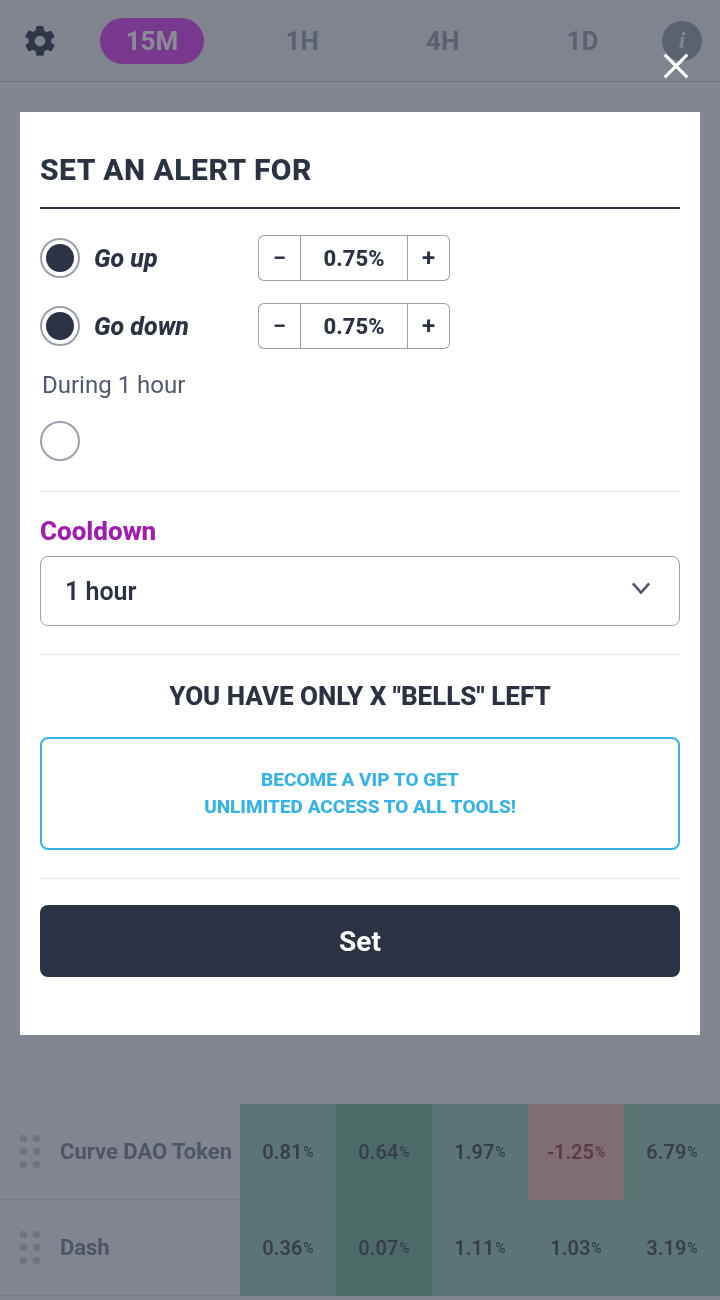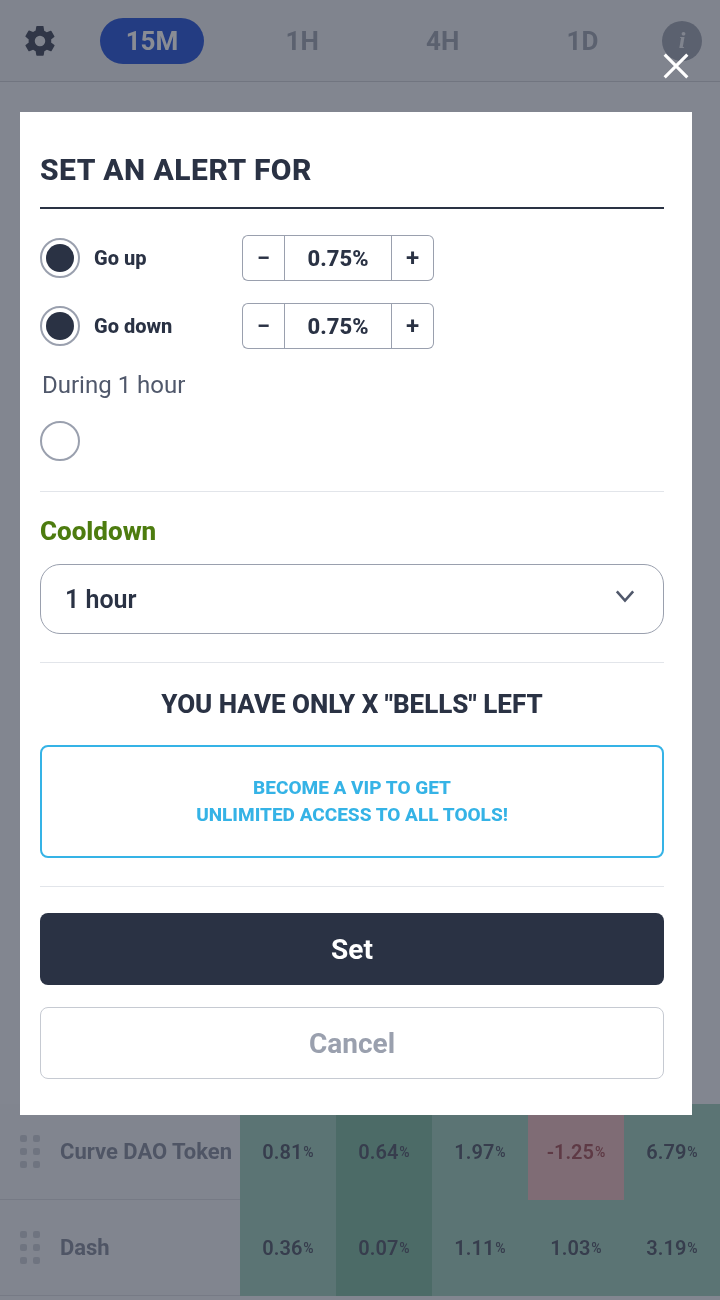--- a/index.html
+++ b/index.html
@@ -39,21 +39,21 @@
     justify-content: space-around;
   }
   .bg-tab {
     font-size: 26px;
     font-weight: 700;
     color: #9aa0ae;
     padding: 8px 26px;
     border-radius: 999px;
   }
   .bg-tab.active {
-    background: #1d4ed8;
+    background: #d946ef;
     color: #fff;
   }
   .bg-info {
     width: 40px; height: 40px; border-radius: 50%;
     background: #9aa0ae;
     color: #eceef2;
     display: flex; align-items: center; justify-content: center;
     font-weight: 900; font-size: 24px;
     font-style: italic;
     font-family: Georgia, serif;
@@ -107,24 +107,24 @@
     cursor: pointer;
     z-index: 20;
   }
   .close-x svg { width: 34px; height: 34px; stroke: #fff; stroke-width: 2.2; fill:none; }
 
   
   .modal {
     position: absolute;
     top: 112px;
     left: 20px;
-    right: 28px;
+    right: 20px;
     background: #fff;
     z-index: 10;
-    padding: 40px 28px 36px 20px;
+    padding: 40px 20px 36px 20px;
   }
 
   .modal h1 {
     font-size: 30px;
     font-weight: 800;
     letter-spacing: 0.5px;
     color: #2a3244;
     padding-bottom: 20px;
     border-bottom: 2px solid #2a3244;
     margin-bottom: 26px;
@@ -143,24 +143,25 @@
     margin-right: 14px;
     flex-shrink: 0;
   }
   .radio.selected::after {
     content: "";
     width: 28px; height: 28px;
     border-radius: 50%;
     background: #2a3244;
   }
   .opt-label {
-    font-size: 20px;
+    font-size: 25px;
     font-weight: 800;
     color: #2a3244;
     flex: 0 0 140px;
+    font-style: italic;
   }
   .stepper {
     display:flex;
     margin-left: auto;
     margin-right: 230px;
   }
   .step-btn {
     width: 42px; height: 46px;
     border: 1.5px solid #9aa0ae;
     background:#fff;
@@ -197,28 +198,28 @@
   .adjust-label {
     font-size: 25px;
     font-weight: 800;
     color:#2a3244;
     line-height: 1.35;
   }
 
   .cooldown-label {
     font-size: 26px;
     font-weight: 800;
-    color:#4d7c0f;
-    margin-bottom: 18px;
+    color:#a21caf;
+    margin-bottom: 10px;
   }
   .select {
     width: 100%;
     height: 70px;
     border: 1.5px solid #9aa0ae;
-    border-radius: 20px;
+    border-radius: 8px;
     display:flex; align-items:center;
     padding: 0 24px;
     font-size: 25px;
     font-weight: 600;
     color:#2a3244;
     cursor:pointer;
     margin-bottom: 28px;
   }
   .select .chev { margin-left:auto; }
   .select .chev svg { width:28px; height:28px; stroke:#50586b; stroke-width:2.2; fill:none; }
@@ -425,17 +426,14 @@
   <div class="vip-box">
     <div class="l1">BECOME A VIP TO GET</div>
     <div class="l2">UNLIMITED ACCESS TO ALL TOOLS!</div>
   </div>
 
   <div class="divider"></div>
 
   <div class="btn btn-set">
     <span>Set</span>
   </div>
-  <div class="btn btn-cancel">
-    <span>Cancel</span>
-  </div>
 
 </div>
 
 </body></html>

